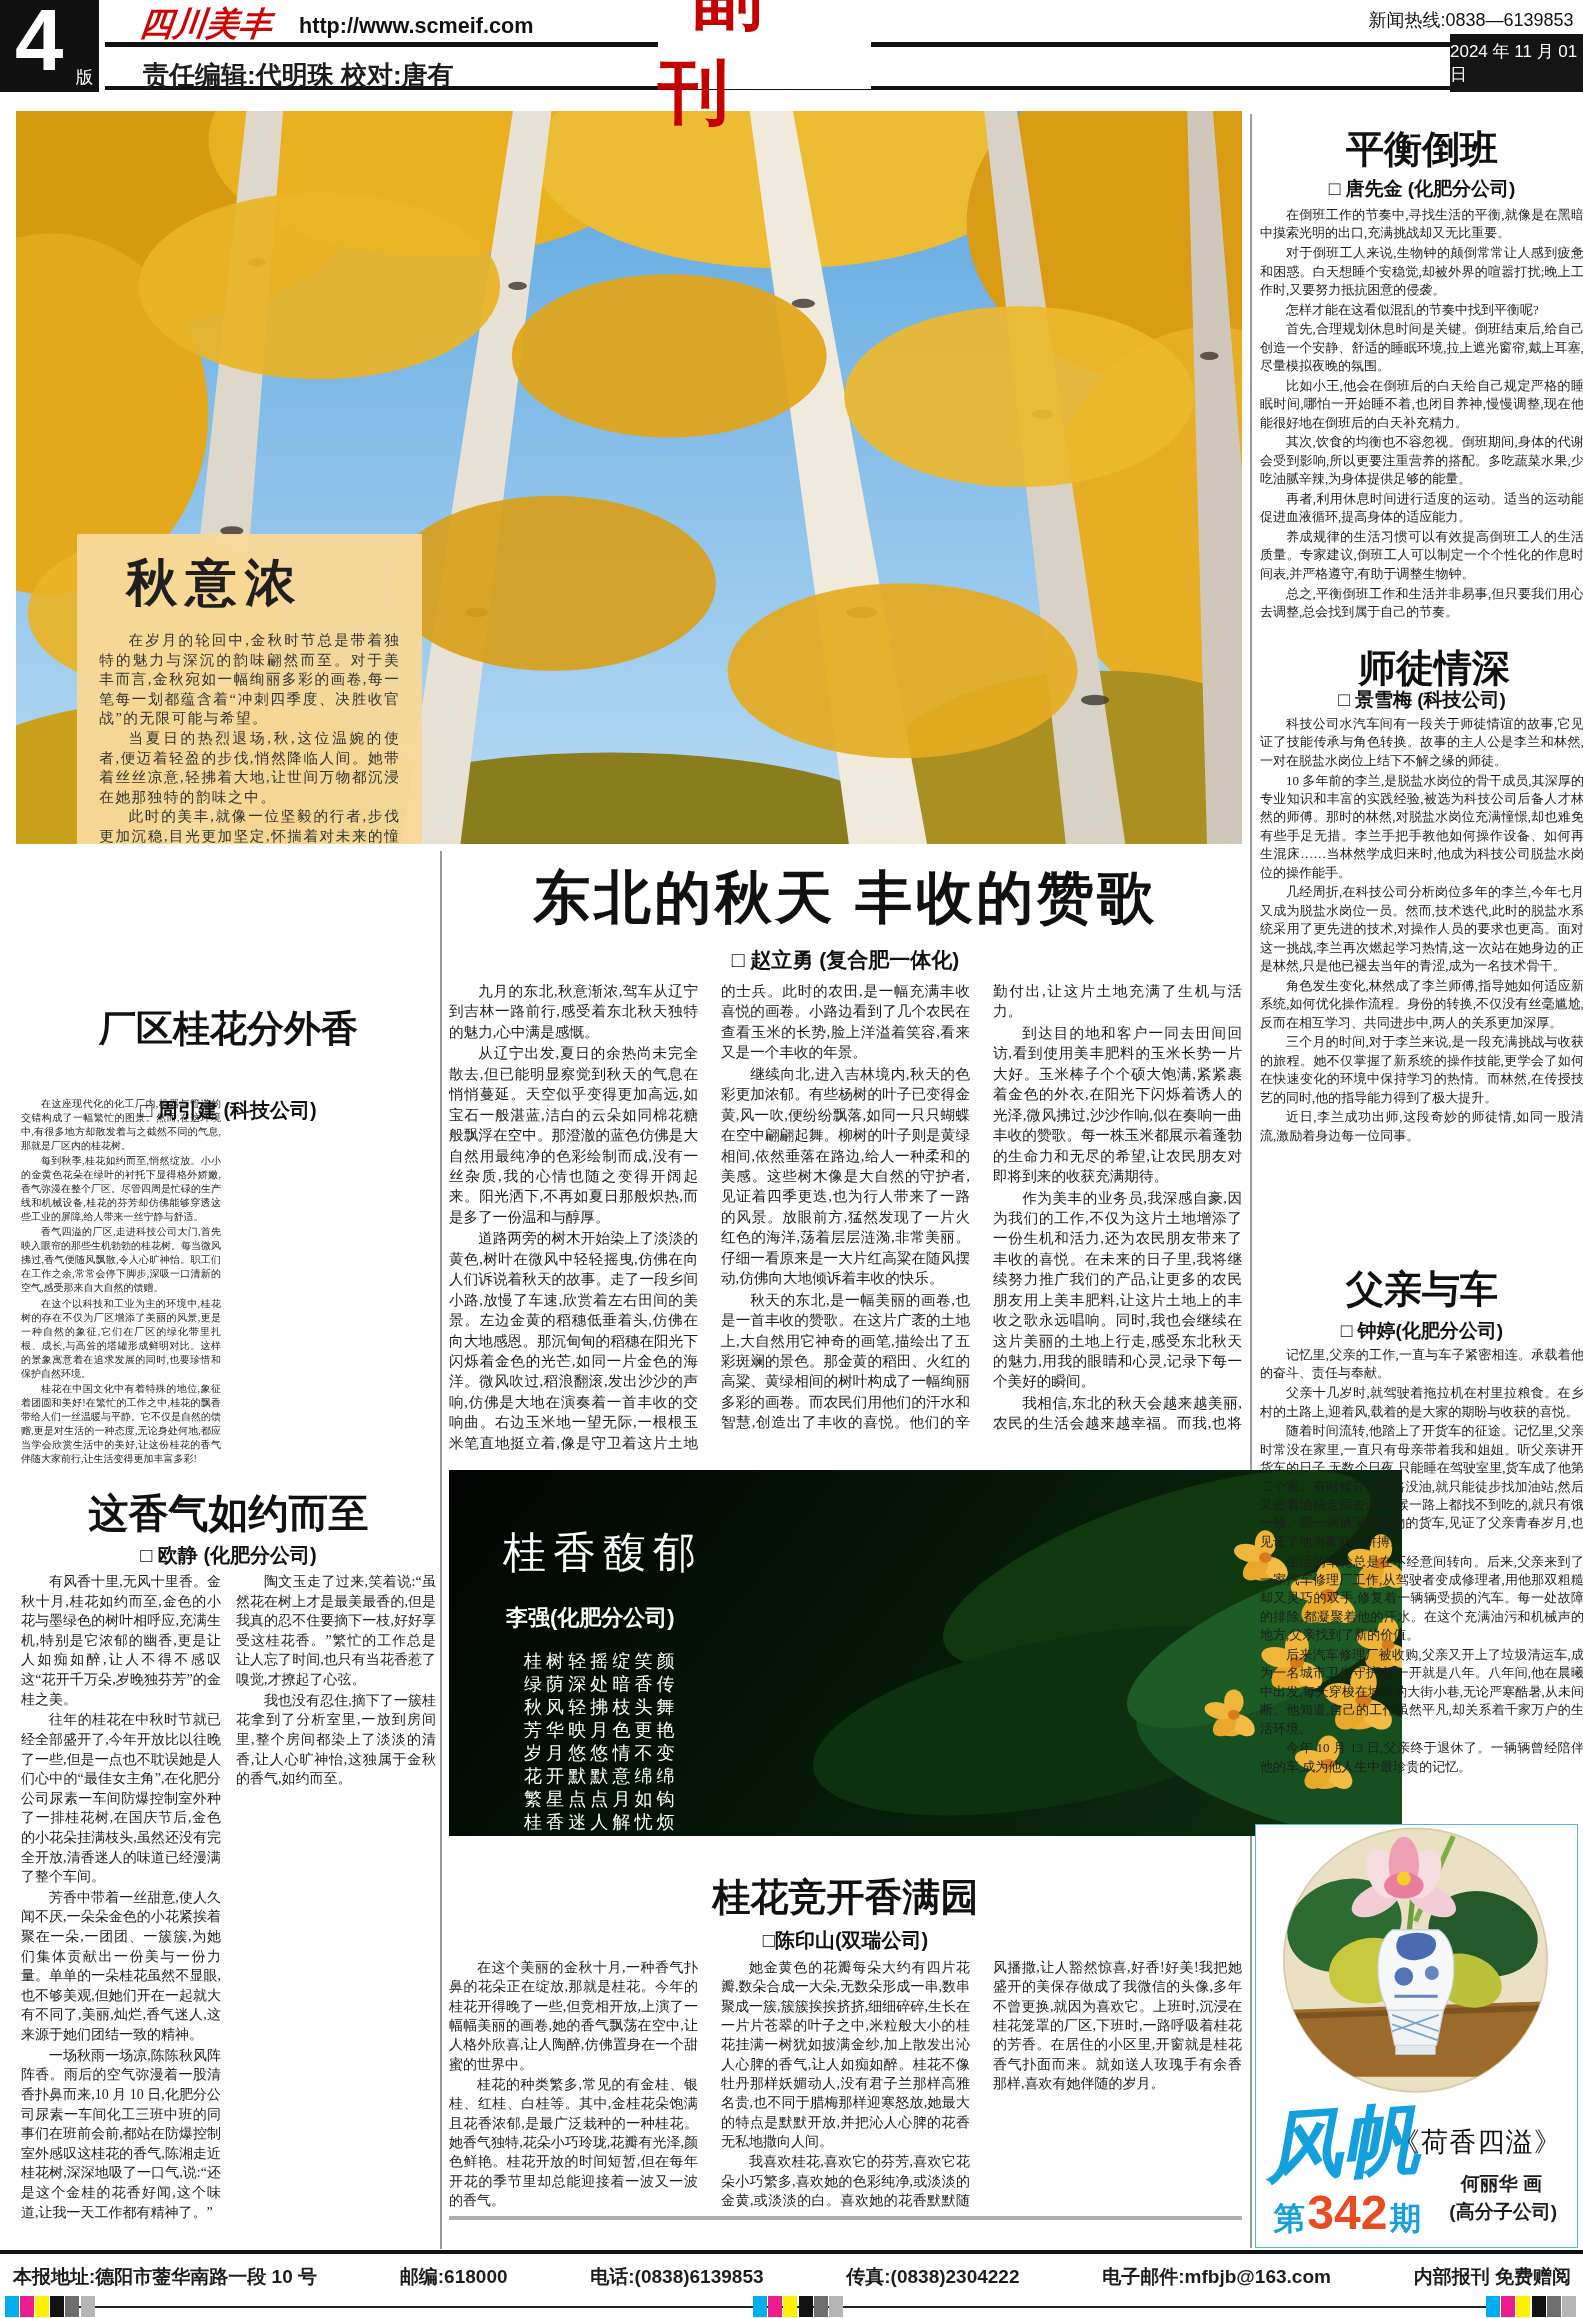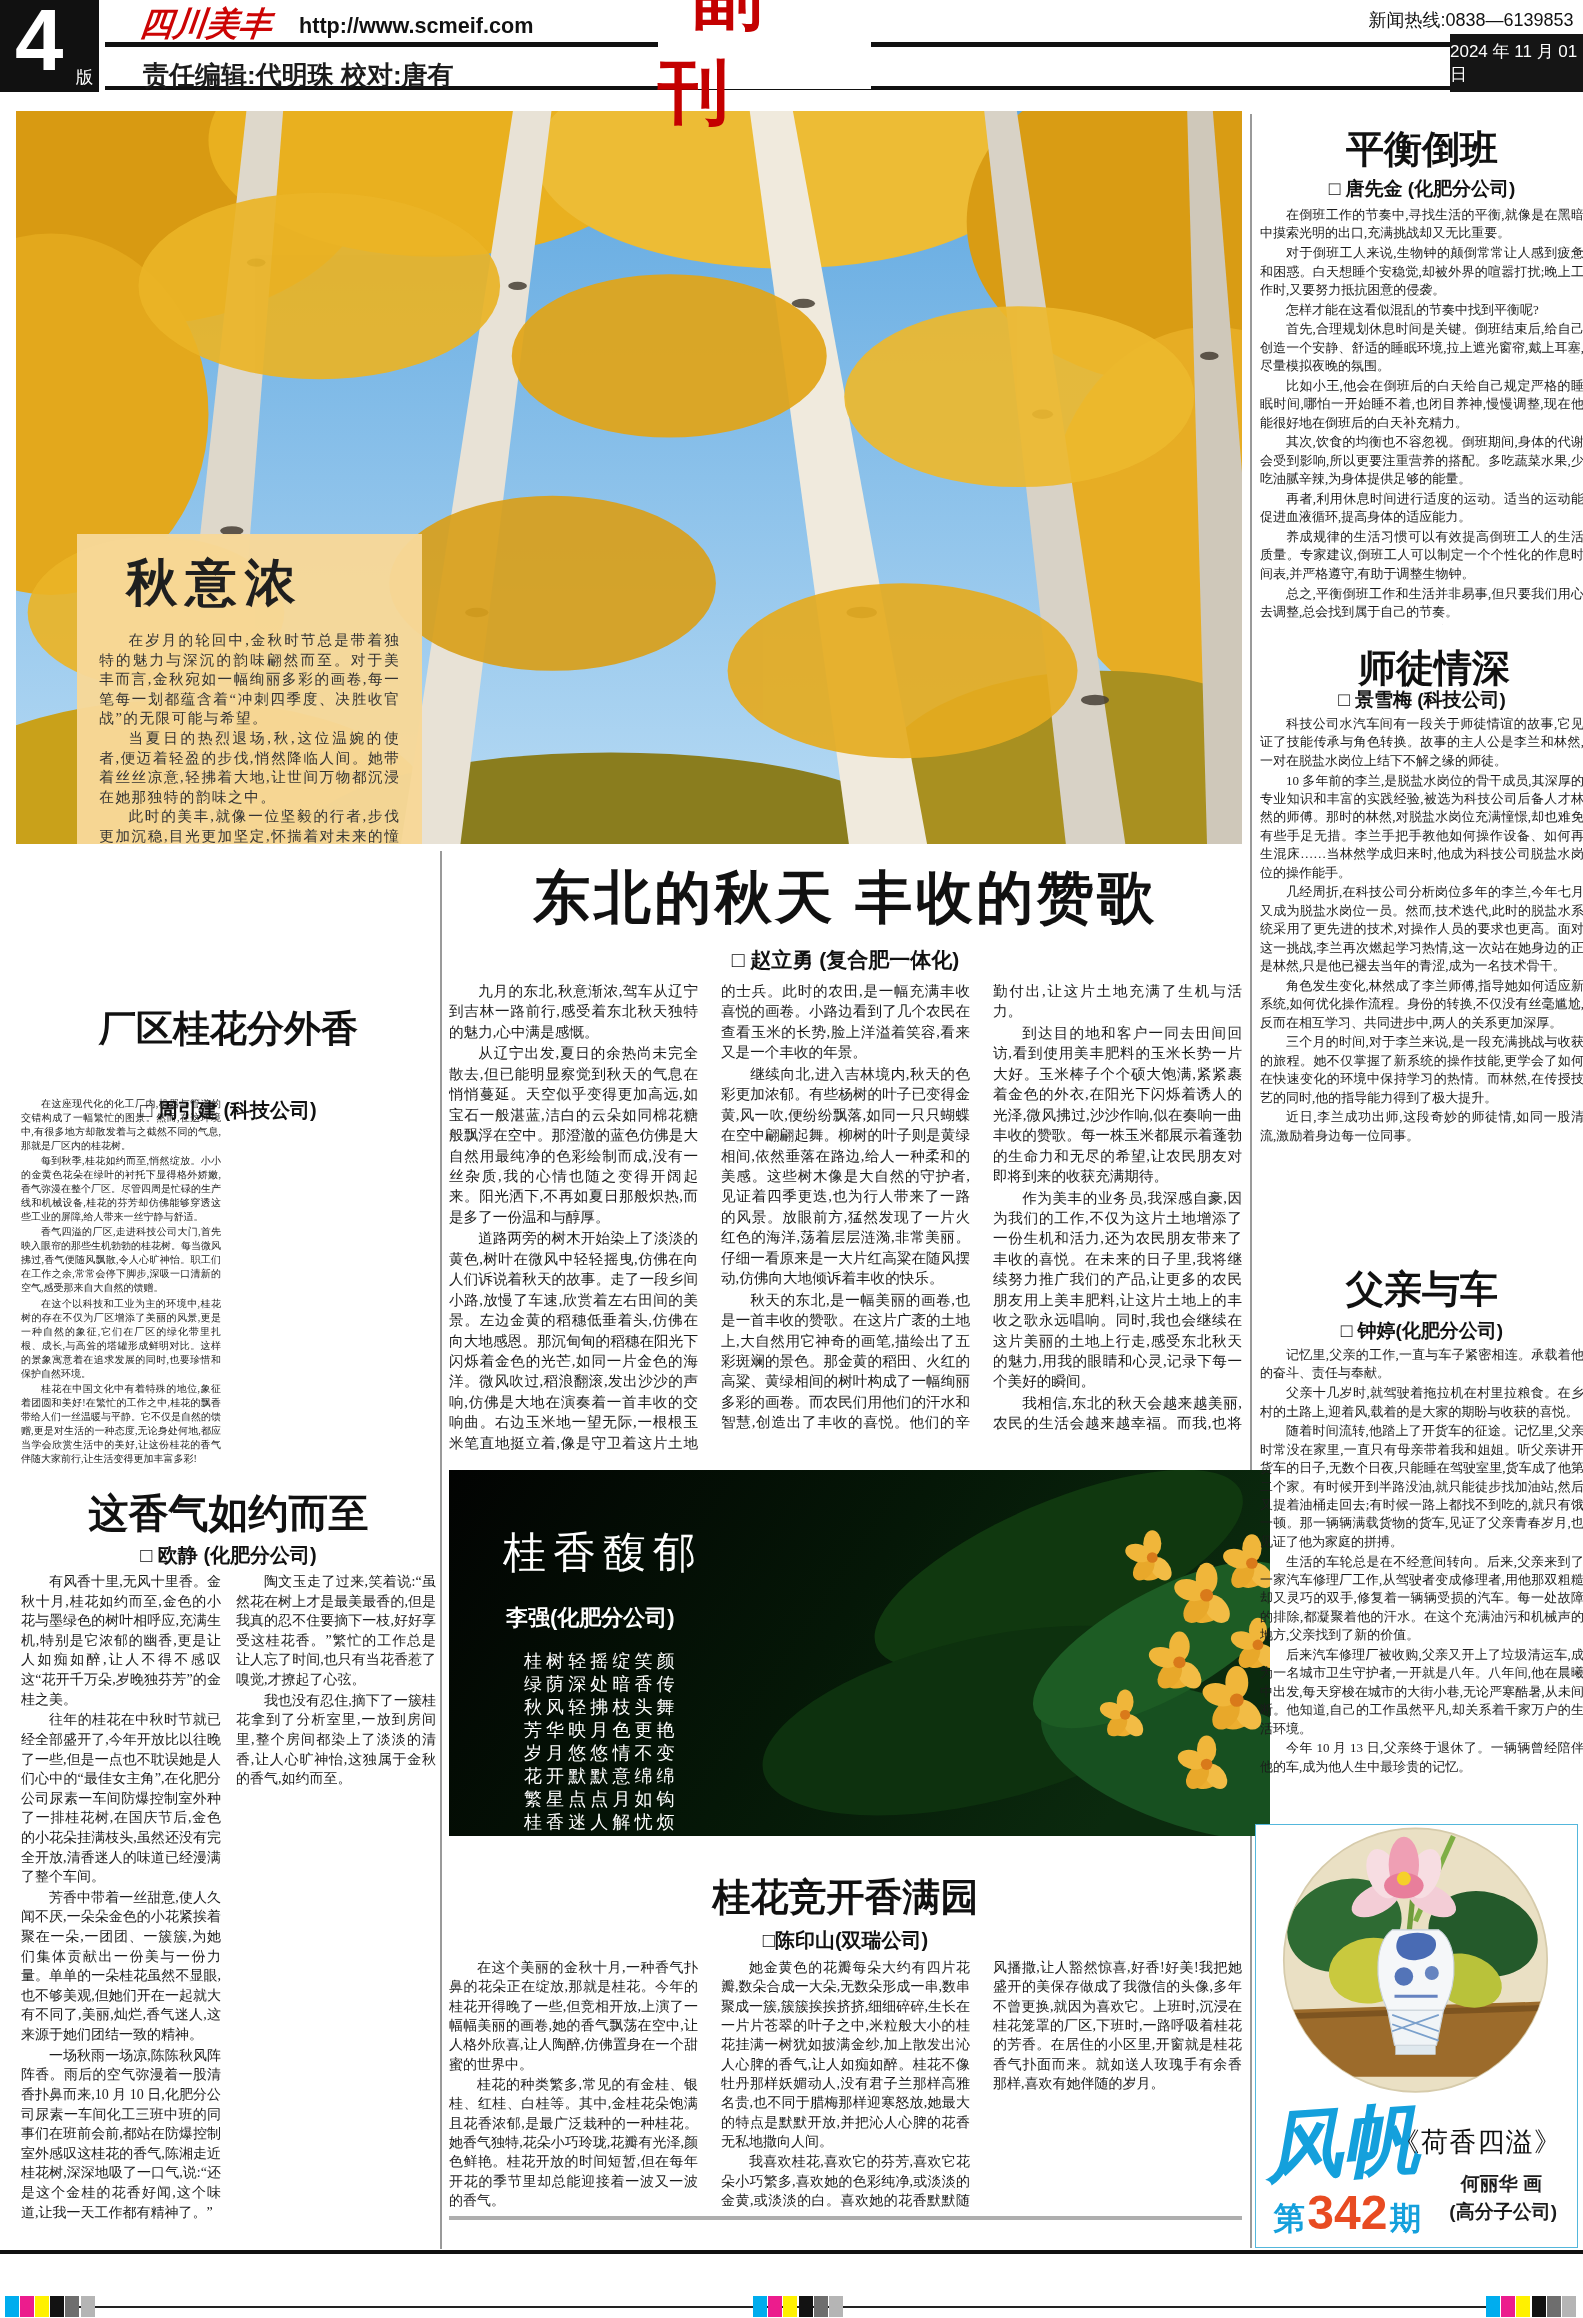--- a/index.html
+++ b/index.html
@@ -36,21 +36,21 @@
   .atitle{text-align:center;font-weight:900;color:#111;}
   .abyline{text-align:center;font-weight:700;color:#111;}
   .btext{text-align:justify;overflow:hidden;column-fill:auto;}
   .btext .para{text-indent:2em;margin:0 0 1.2px 0;}
 
   
   .main-title{left:449px;top:860px;width:793px;font-size:57px;letter-spacing:3.5px;}
   .main-byline{left:449px;top:946px;width:793px;font-size:21px;}
   .main-text{left:449px;top:981px;width:793px;height:482px;column-count:3;column-gap:23px;
              font-size:14.6px;line-height:1.4;}
-  .poem{left:449px;top:1470px;width:793px;height:366px;overflow:hidden;background:#000;padding-left:28px;}
+  .poem{left:449px;top:1470px;width:953px;height:366px;overflow:hidden;background:#000;}
   .poem svg{position:absolute;left:0;top:0;width:100%;height:100%;}
   .poem-title{position:absolute;left:54px;top:54px;font-size:43px;color:#fff;letter-spacing:7px;}
   .poem-byline{position:absolute;left:57px;top:133px;font-size:22px;color:#fff;font-weight:700;
                font-family:"Liberation Sans",sans-serif;}
   .poem-lines{position:absolute;left:75px;top:180px;font-size:18px;color:#fff;line-height:1.28;
               letter-spacing:4.1px;}
   .garden-title{left:449px;top:1872px;width:793px;font-size:38px;}
   .garden-byline{left:449px;top:1927px;width:793px;font-size:20px;}
   .garden-text{left:449px;top:1958px;width:793px;height:254px;column-count:3;column-gap:23px;
                font-size:14px;line-height:1.38;}
@@ -357,20 +357,28 @@
       <span>第</span>
         <span class="num">342</span>
         <span>期</span>
     </div>
     <div class="ff-art">《荷香四溢》</div>
     <div class="ff-artist">何丽华 画</div>
     <div class="ff-org">(高分子公司)</div>
   </div>
 
   <div class="abs footer-rule"></div>
+  <div class="abs footer-row">
+    <span>本报地址:德阳市蓥华南路一段 10 号</span>
+    <span>邮编:618000</span>
+    <span>电话:(0838)6139853</span>
+    <span>传真:(0838)2304222</span>
+    <span>电子邮件:mfbjb@163.com</span>
+    <span>内部报刊 免费赠阅</span>
+  </div>
   <div class="abs regline"></div>
   <div class="abs reggroup rg-l">
     <span class="c1"></span>
       <span class="c2"></span>
       <span class="c3"></span>
       <span class="c4"></span>
       <span class="c5"></span>
       <span class="c6"></span>
   </div>
   <div class="abs reggroup rg-c">

